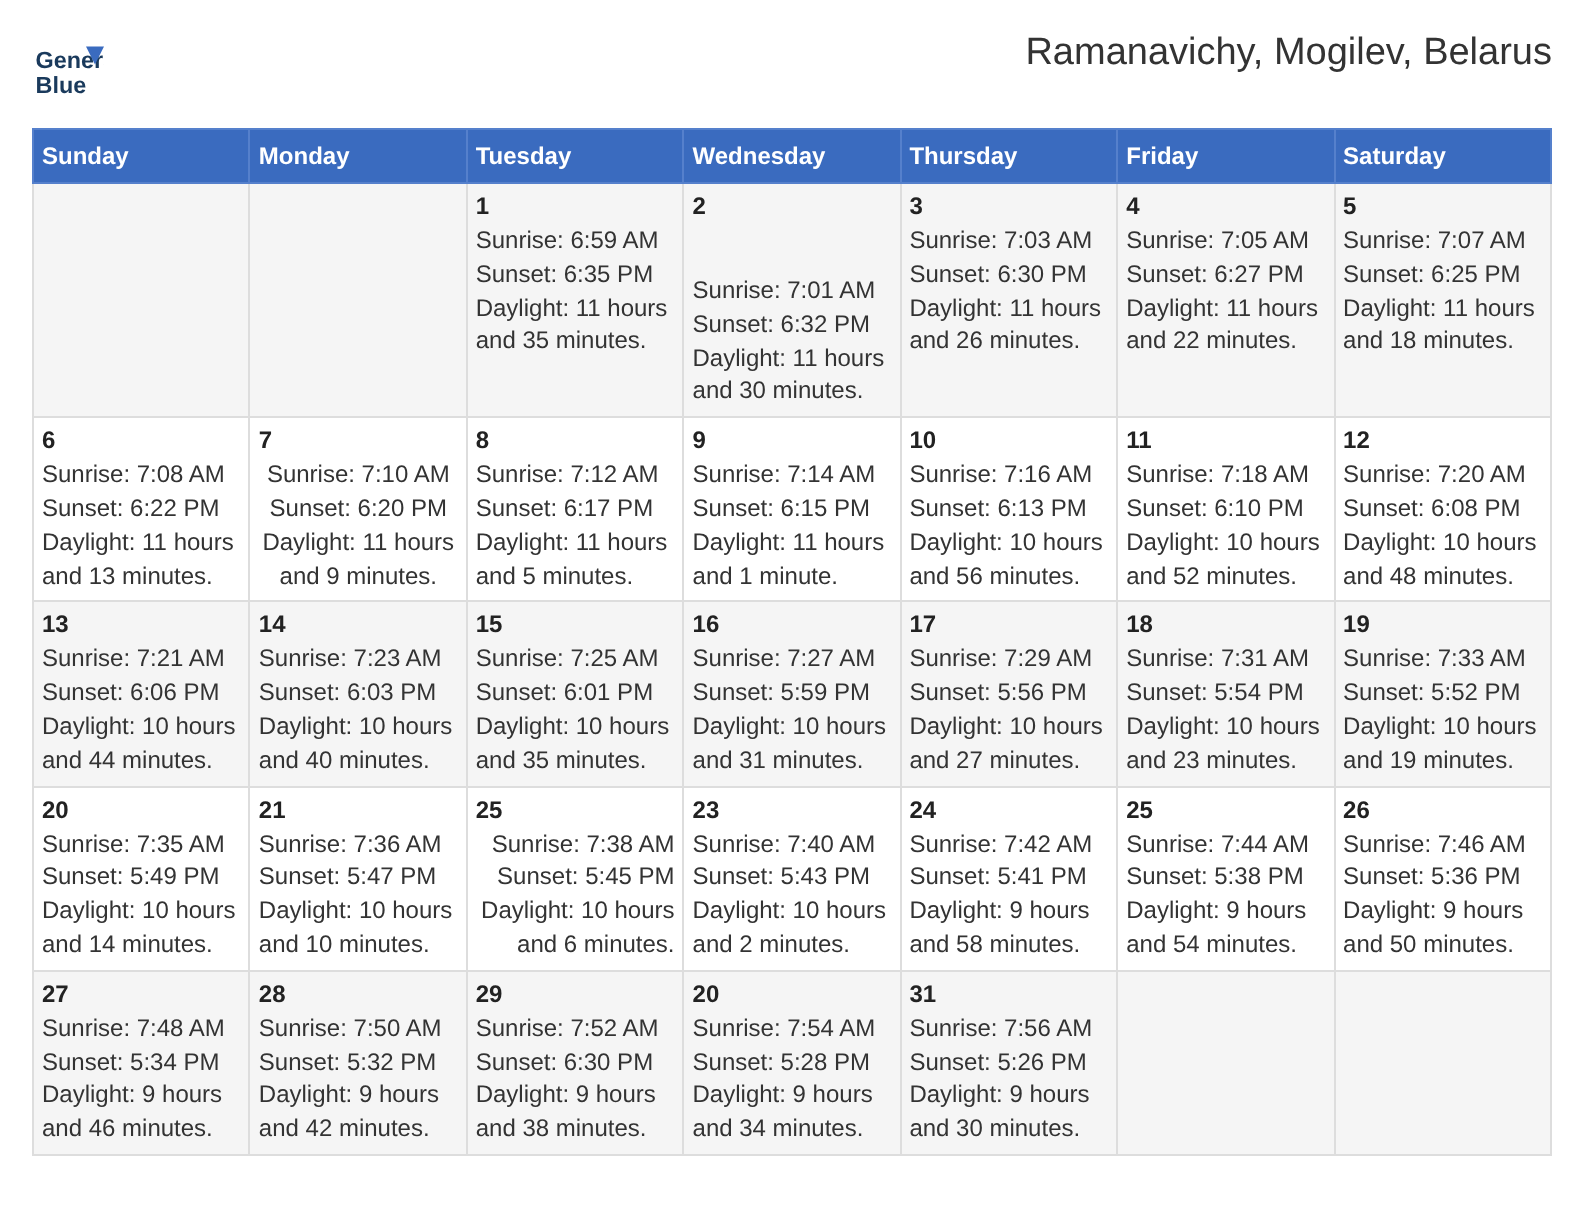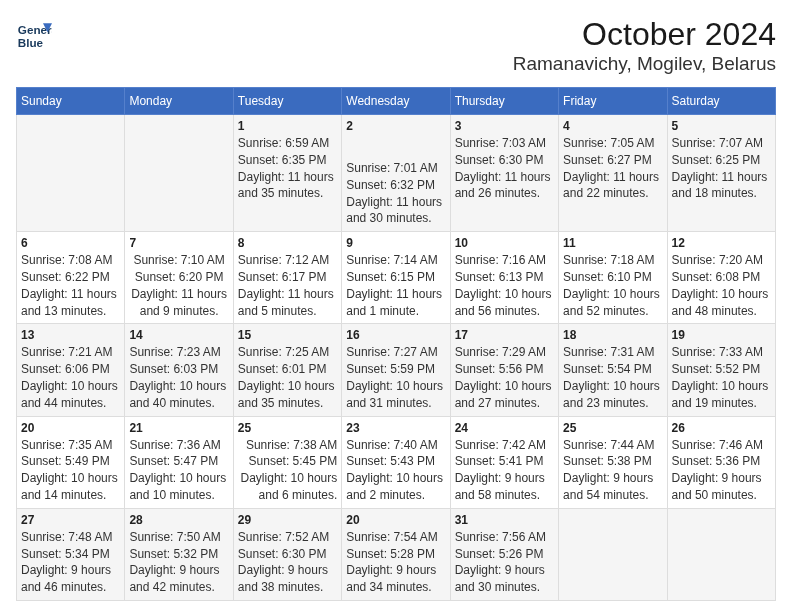--- a/index.html
+++ b/index.html
@@ -39,21 +39,21 @@
     }
     table {
       width: 100%;
       border-collapse: collapse;
       table-layout: fixed;
     }
     thead tr th {
       background-color: #3a6bbf;
       color: #fff;
       font-size: 12px;
-      font-weight: normal;
+      font-weight: bold;
       padding: 6px 4px;
       text-align: left;
       border: 1px solid #5580cc;
     }
     tbody tr td {
       vertical-align: top;
       font-size: 10px;
       color: #222;
       padding: 4px 4px;
       border: 1px solid #ddd;
@@ -87,21 +87,20 @@
 
 <div class="header">
   <div class="logo">
     <svg class="logo-icon" viewBox="0 0 40 40">
       <text x="2" y="20" font-size="13" font-weight="bold" fill="#1a3a5c">General</text>
       <text x="2" y="34" font-size="13" font-weight="bold" fill="#1a3a5c">Blue</text>
       <polygon points="30,8 40,8 35,18" fill="#3a6bbf"></polygon>
     </svg>
   </div>
   <div class="title-block">
-    <div class="month-title">October 2024</div>
     <div class="subtitle">Ramanavichy, Mogilev, Belarus</div>
   </div>
 </div>
 
 <table>
   <thead>
     <tr id="header-row">
     <th>Sunday</th>
         <th>Monday</th>
         <th>Tuesday</th>

